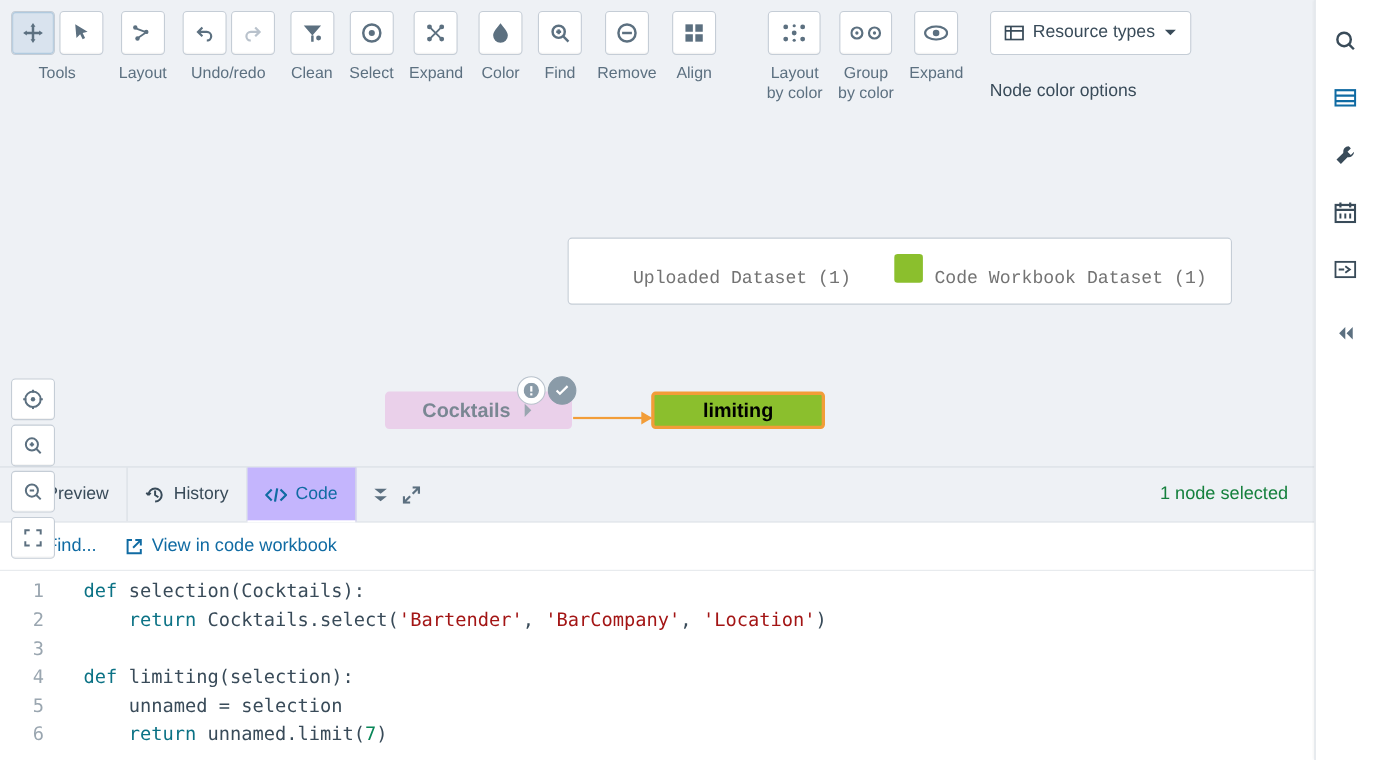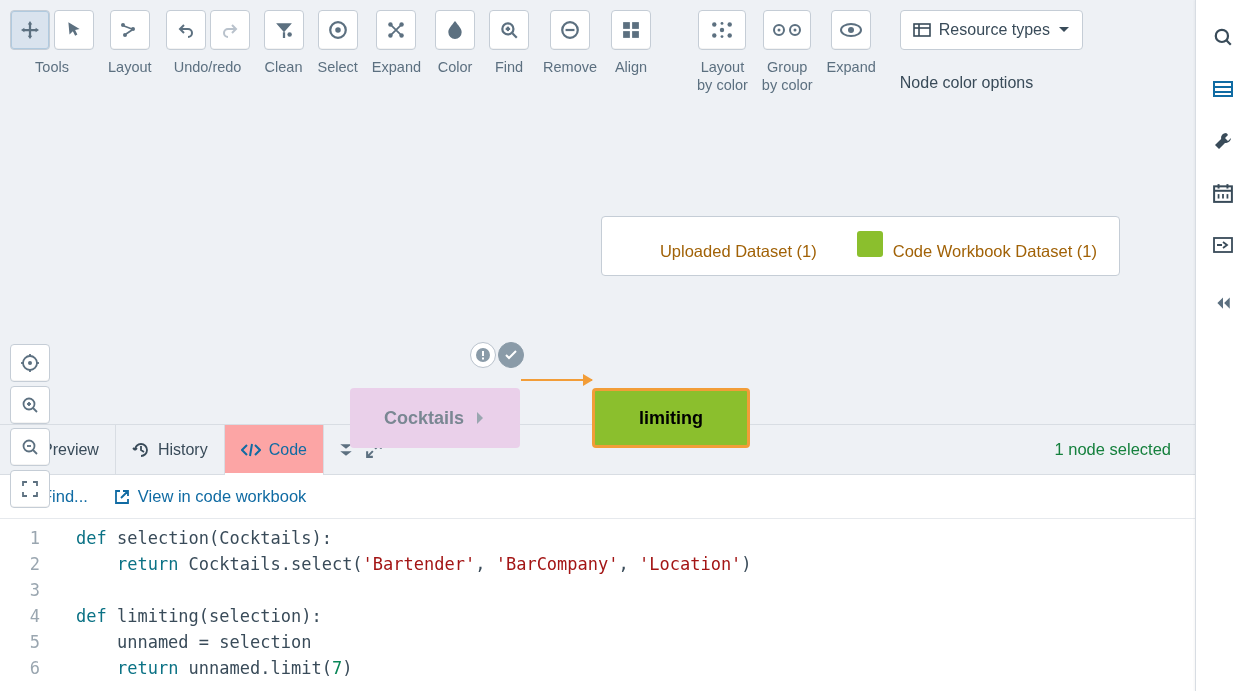--- a/index.html
+++ b/index.html
@@ -15,44 +15,44 @@
   .toolbar { display:flex; gap:14px; padding:10px 10px 4px 10px; align-items:flex-start; border-bottom:0; }
   .grp { display:flex; flex-direction:column; align-items:center; }
   .grp .btnrow { display:flex; gap:4px; }
   .tbtn { width:40px; height:40px; background:#fff; border:1px solid #c5cdd6; border-radius:4px; display:flex; align-items:center; justify-content:center; color:#5c7080; cursor:pointer; box-shadow:inset 0 -1px 0 rgba(16,22,26,.05);}
   .tbtn.active { background:#d9e3ee; box-shadow: inset 0 0 0 1px rgba(16,107,163,.2);}
   .grp label { font-size:14.5px; color:#5c7080; margin-top:8px; text-align:center; line-height:1.25; white-space:pre-line;}
   .dropdown { height:40px; background:#fff; border:1px solid #c5cdd6; border-radius:4px; display:flex; align-items:center; padding:0 12px; gap:8px; color:#394b59; cursor:pointer;}
   .color-opts { display:flex; flex-direction:column; margin-left:10px;}
 
   
-  .legend-box { position:absolute; top:118px; right:75px; background:#fff; border:1px solid #c5cdd6; border-radius:4px; padding:14px 22px; display:flex; gap:40px; align-items:flex-end; font-size:16.5px; color:#a16207;}
+  .legend-box { position:absolute; top:118px; right:75px; background:#fff; border:1px solid #c5cdd6; border-radius:4px; padding:14px 22px; display:flex; gap:40px; align-items:flex-end; font-size:16.5px; color:#737373;font-family:Liberation Mono, monospace;}
   .swatch { width:26px; height:26px; border-radius:3px; display:inline-block; margin-right:10px;}
 
   
   .left-controls { position:absolute; top:246px; left:10px; display:flex; flex-direction:column; gap:4px;}
   .left-controls .tbtn { width:40px; height:38px;}
 
   
   .canvas { flex:1 1 auto; position:relative; }
-  .node { position:absolute; border-radius:4px; height:60px; display:flex; align-items:center; justify-content:center; font-size:18px; font-weight:600;margin-top:32px;}
+  .node { position:absolute; border-radius:4px; height:34px; display:flex; align-items:center; justify-content:center; font-size:18px; font-weight:600;}
   .node.cocktails { left:350px; top:258px; width:170px; background:#ead0ea; color:#7a8793;}
   .node.cocktails .chev { margin-left:10px; color:#9aa6b0;}
   .node.limiting { left:592px; top:258px; width:158px; background:#8bbf2d; color:#000000; border:3px solid #f29d38;}
   .arrow { position:absolute; left:521px; top:281px; width:71px; height:2px; background:#f29d38;}
   .arrow::after { content:""; position:absolute; right:-1px; top:-5px; border-left:10px solid #f29d38; border-top:6px solid transparent; border-bottom:6px solid transparent;}
   .badges { position:absolute; left:470px; top:244px; display:flex; gap:2px;}
   .badge { width:26px; height:26px; border-radius:50%; background:#fff; border:1px solid #b9c2cc; display:flex; align-items:center; justify-content:center; font-size:15px;}
   .badge.warn { color:#8a8f96;}
   .badge.ok { background:#8a9ba8; color:#fff; border-color:#8a9ba8;}
 
   
   .tabbar { display:flex; align-items:stretch; border-top:1px solid #d8dde3; background:#eef1f5; height:50px;}
   .tabbar .tab { border-right:1px solid #d8dde3; display:flex; align-items:center; gap:8px; padding:0 16px; font-size:16px; color:#394b59; cursor:pointer;}
-  .tabbar .tab.active { background:#fca5a5; color:#106ba3; position:relative;}
+  .tabbar .tab.active { background:#c4b5fd; color:#106ba3; position:relative;}
   .tabbar .tab.active::after { content:""; position:absolute; left:0; right:0; bottom:-1px; height:2px; background:#fff;}
   .tabbar .tab:first-child { border-left:0;}
   .tabbar .tabactions { display:flex; align-items:center; gap:12px; padding:0 14px; color:#5c7080;}
   .tabbar .status { margin-left:auto; padding-right:24px; display:flex; align-items:center; color:#15803d; font-size:16.5px;}
 
   
   .panel { background:#fff; border-top:1px solid #d8dde3; flex:0 0 auto;}
   .panel-actions { display:flex; gap:26px; padding:12px 18px; border-bottom:1px solid #e6e9ed;}
   .linkbtn { display:flex; align-items:center; gap:8px; color:#106ba3; font-size:16.5px; cursor:pointer;}
   .code { display:flex; font-family: ui-monospace, SFMono-Regular, Menlo, Consolas, monospace; font-size:17px; line-height:26px;}

